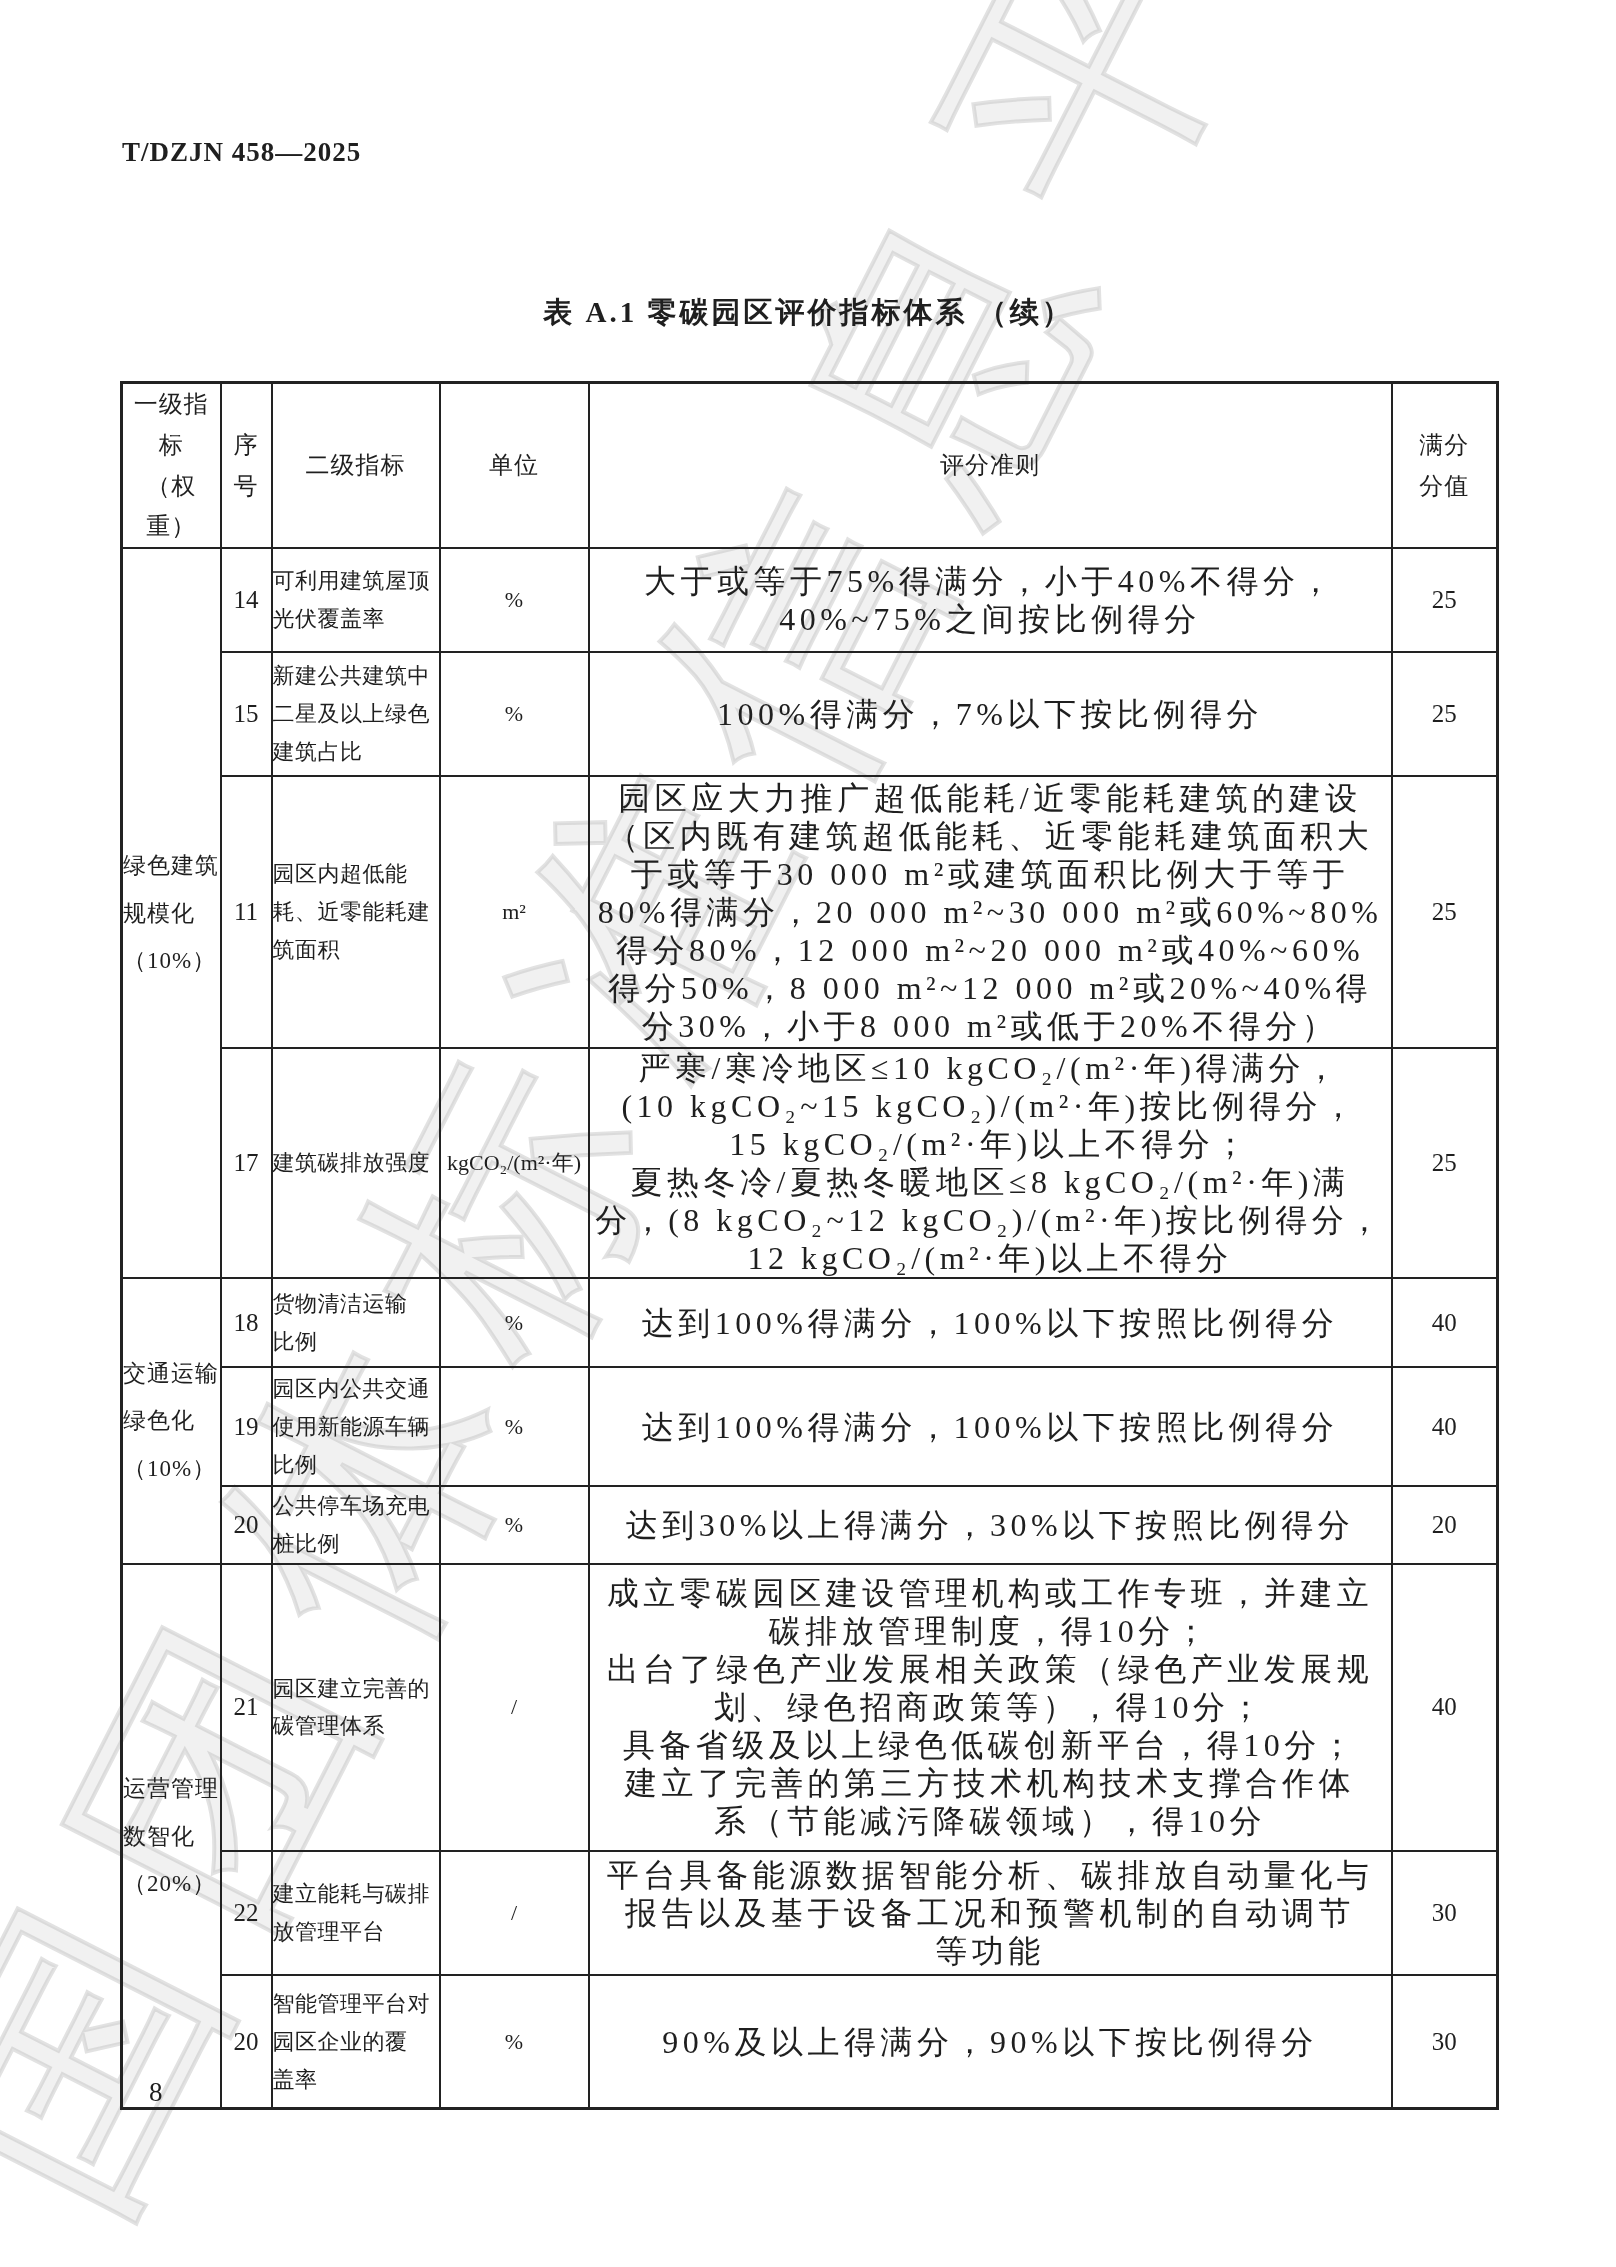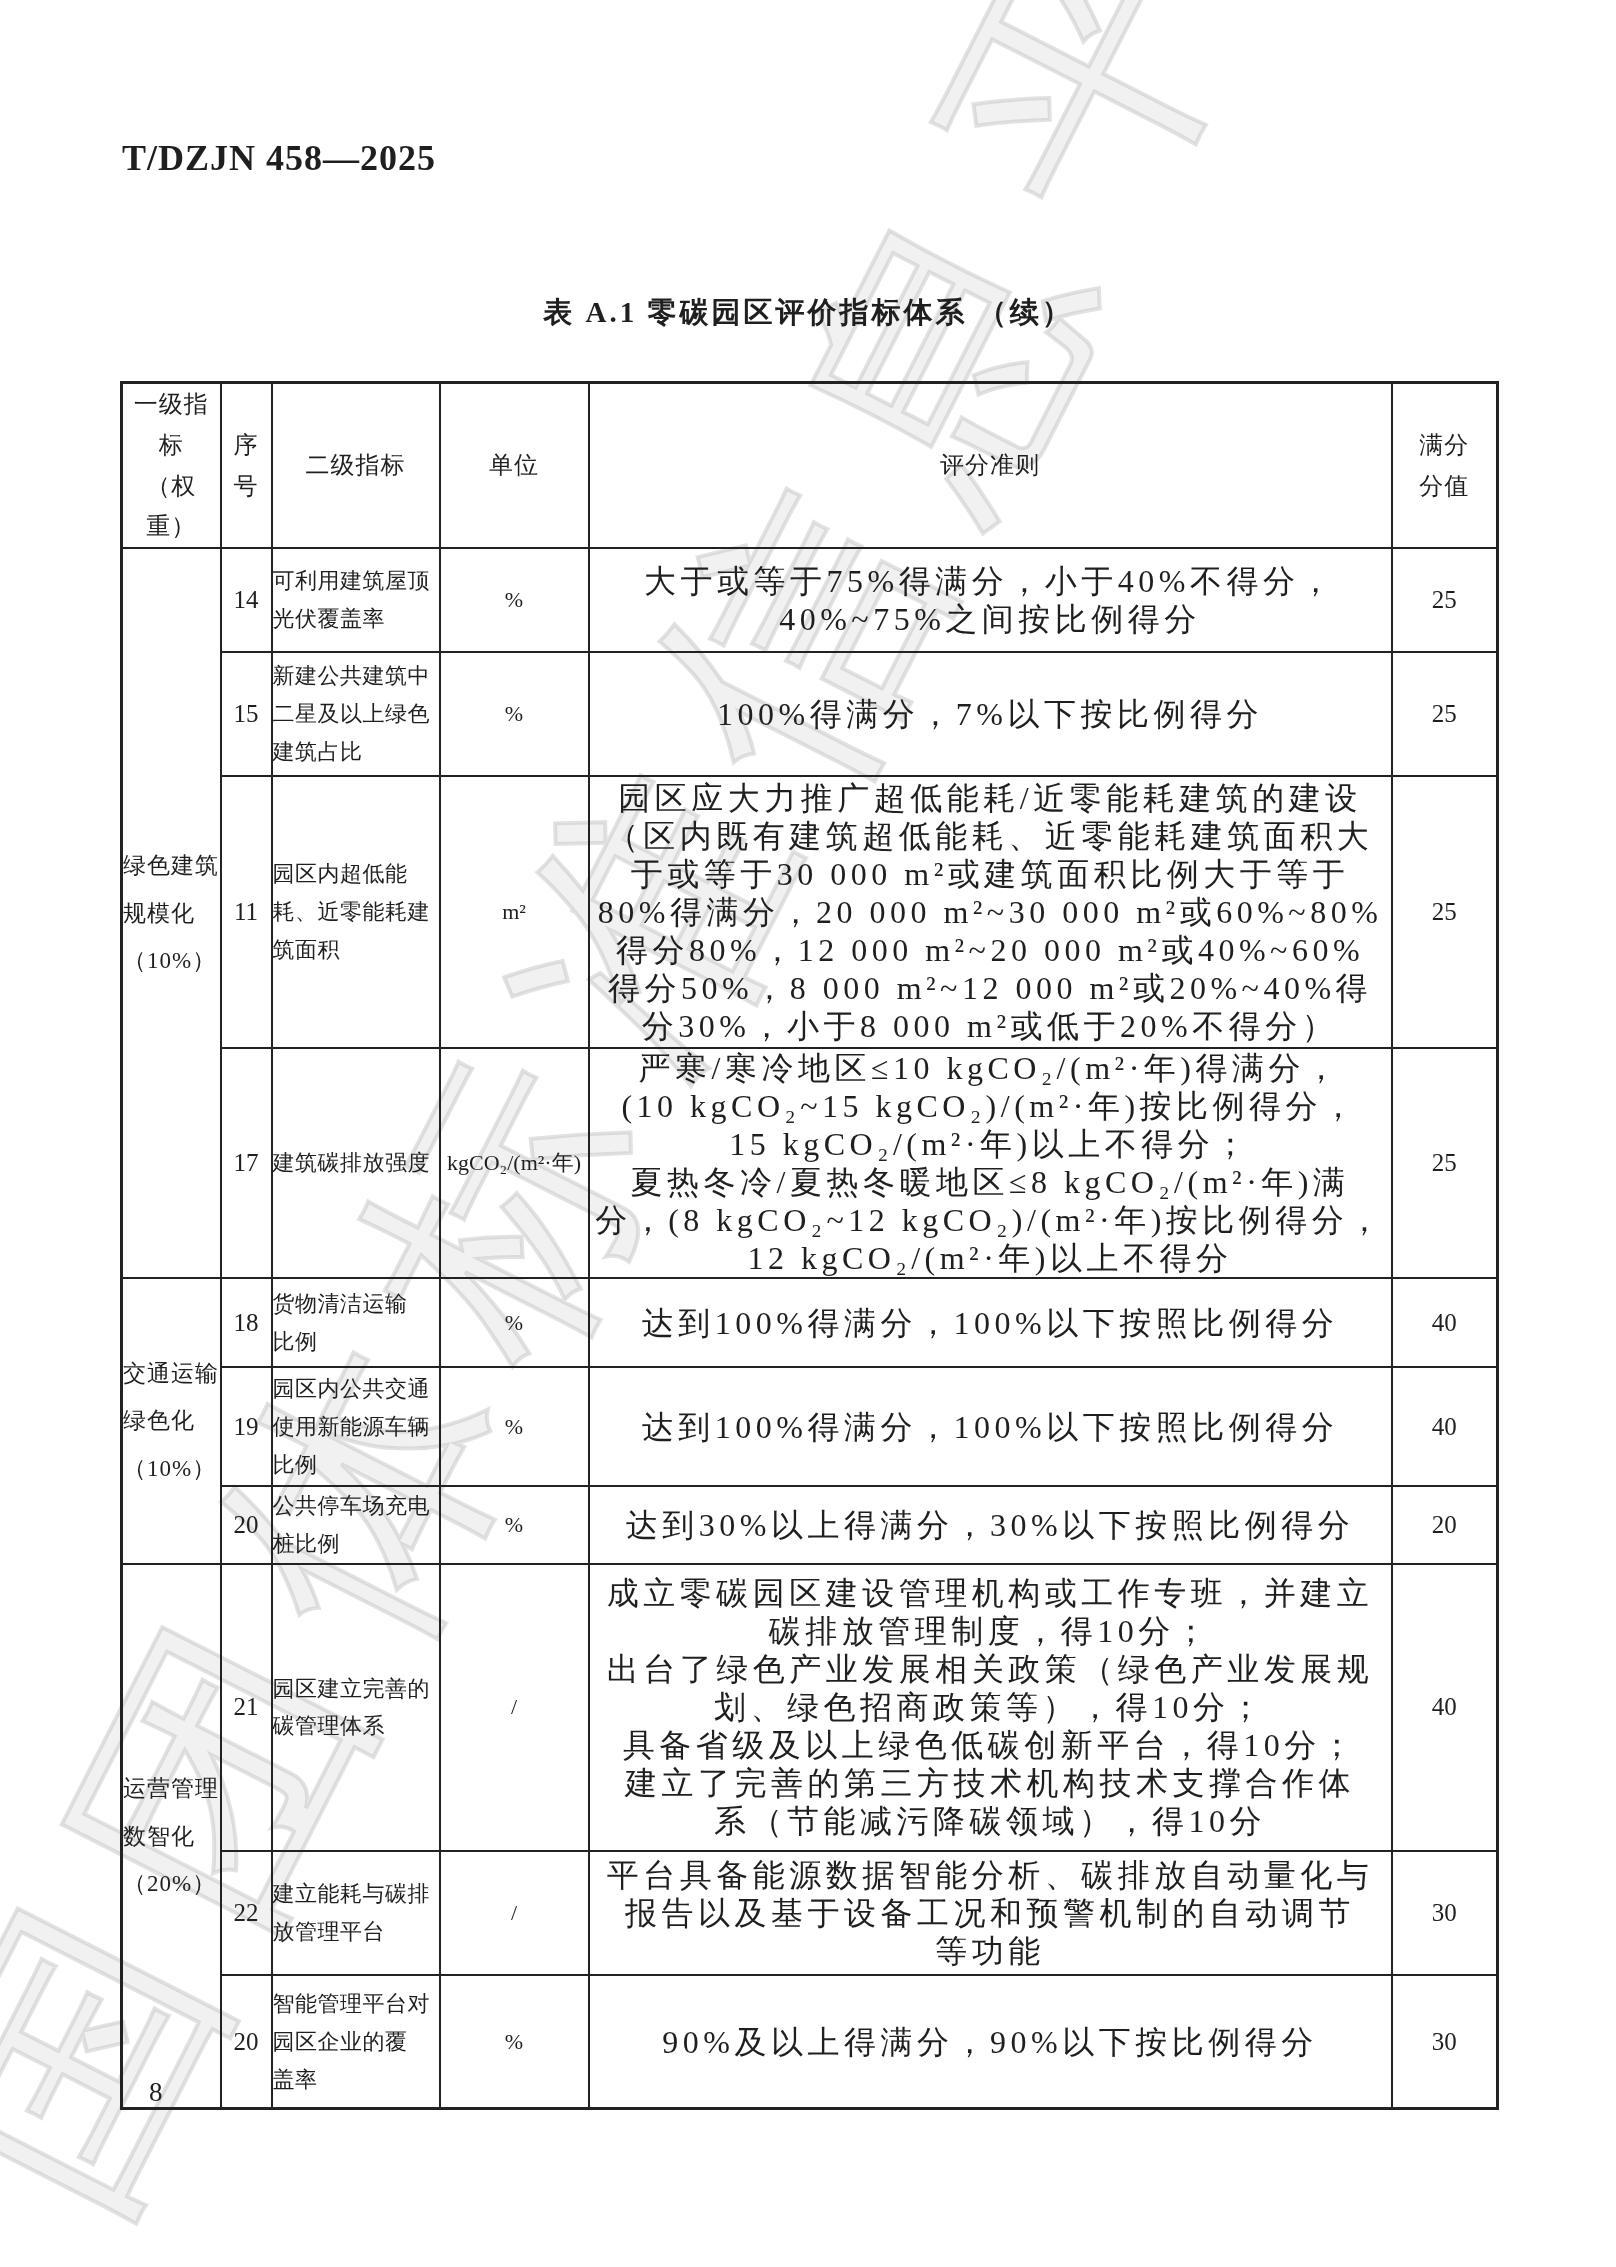--- a/index.html
+++ b/index.html
@@ -7,21 +7,21 @@
     position:relative;
     width:1617px;height:2267px;
     margin:0 auto;
     background:#ffffff;
     overflow:hidden;
     font-family:"Liberation Serif","DejaVu Serif",serif;
     color:#1f1f1f;
   }
   .doc-code{
     position:absolute;left:122px;top:137px;
-    font-size:36px;font-weight:bold;letter-spacing:1px;
+    font-size:27px;font-weight:bold;letter-spacing:1px;
   }
   .table-title{
     position:absolute;left:0;top:293px;width:100%;
     text-align:center;font-size:29px;font-weight:bold;letter-spacing:3px;
   }
   .watermark{
     position:absolute;left:594px;top:1049px;
     transform:translate(-50%,-50%) rotate(-63deg);
     font-size:277px;letter-spacing:42px;white-space:nowrap;
     color:rgba(210,210,210,0.30);

